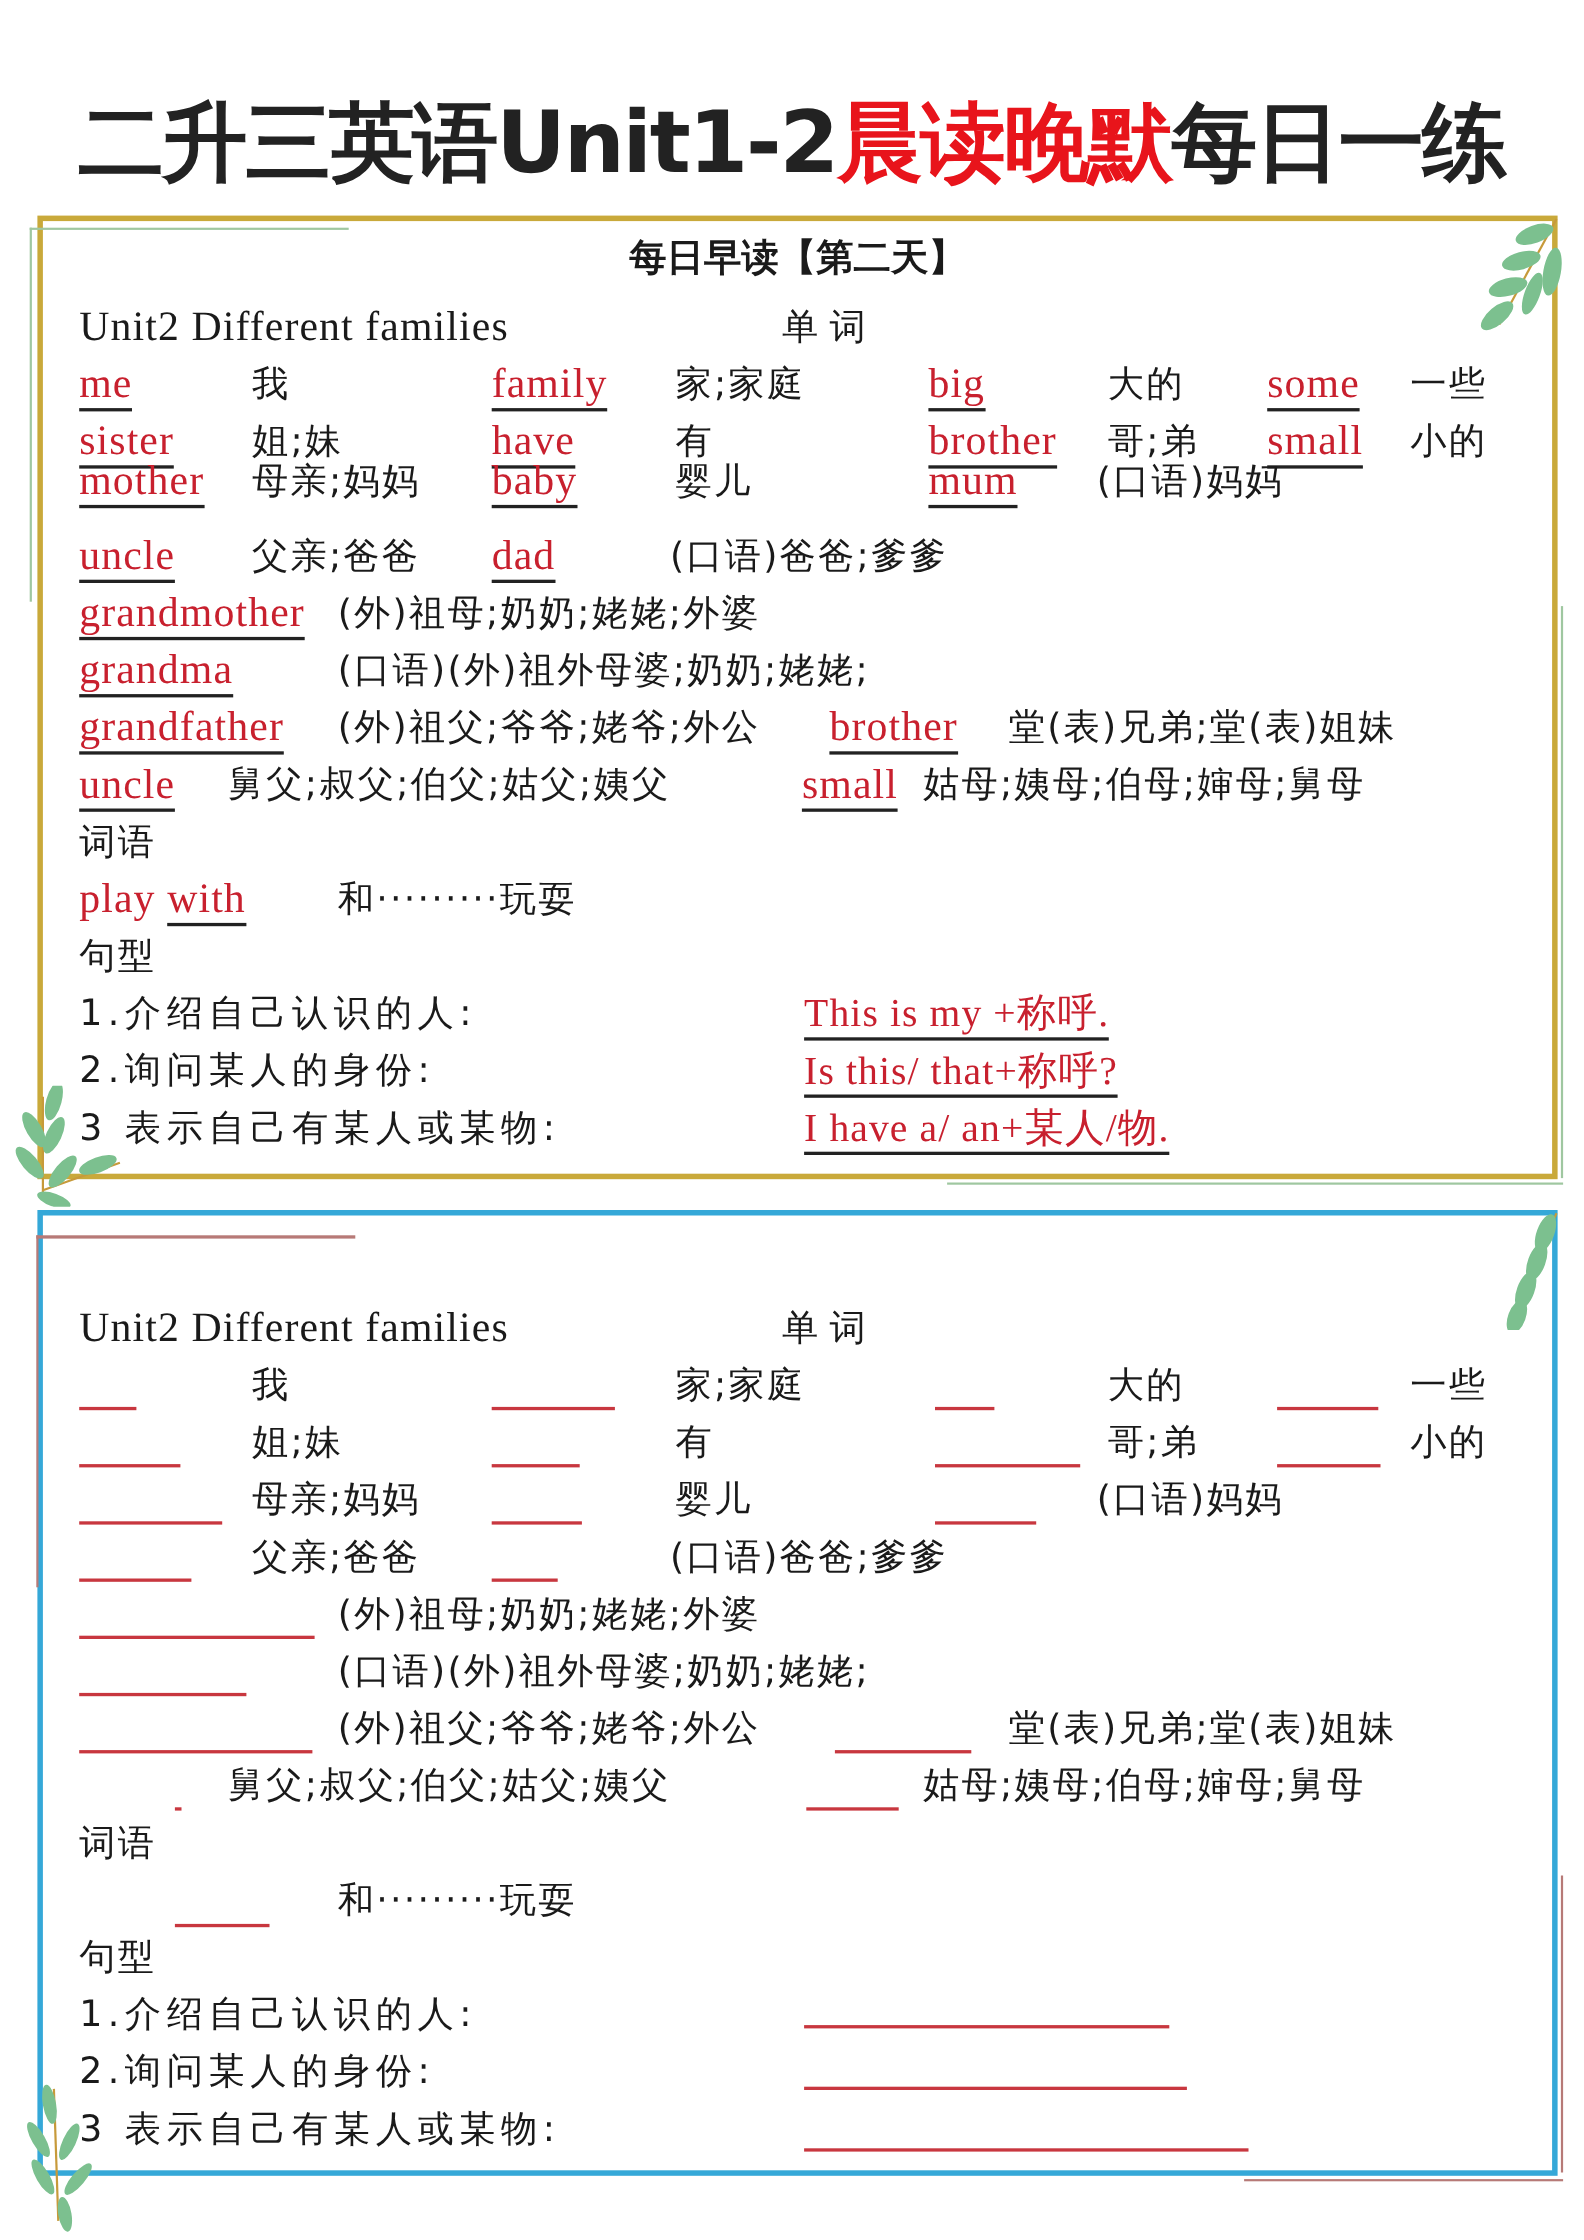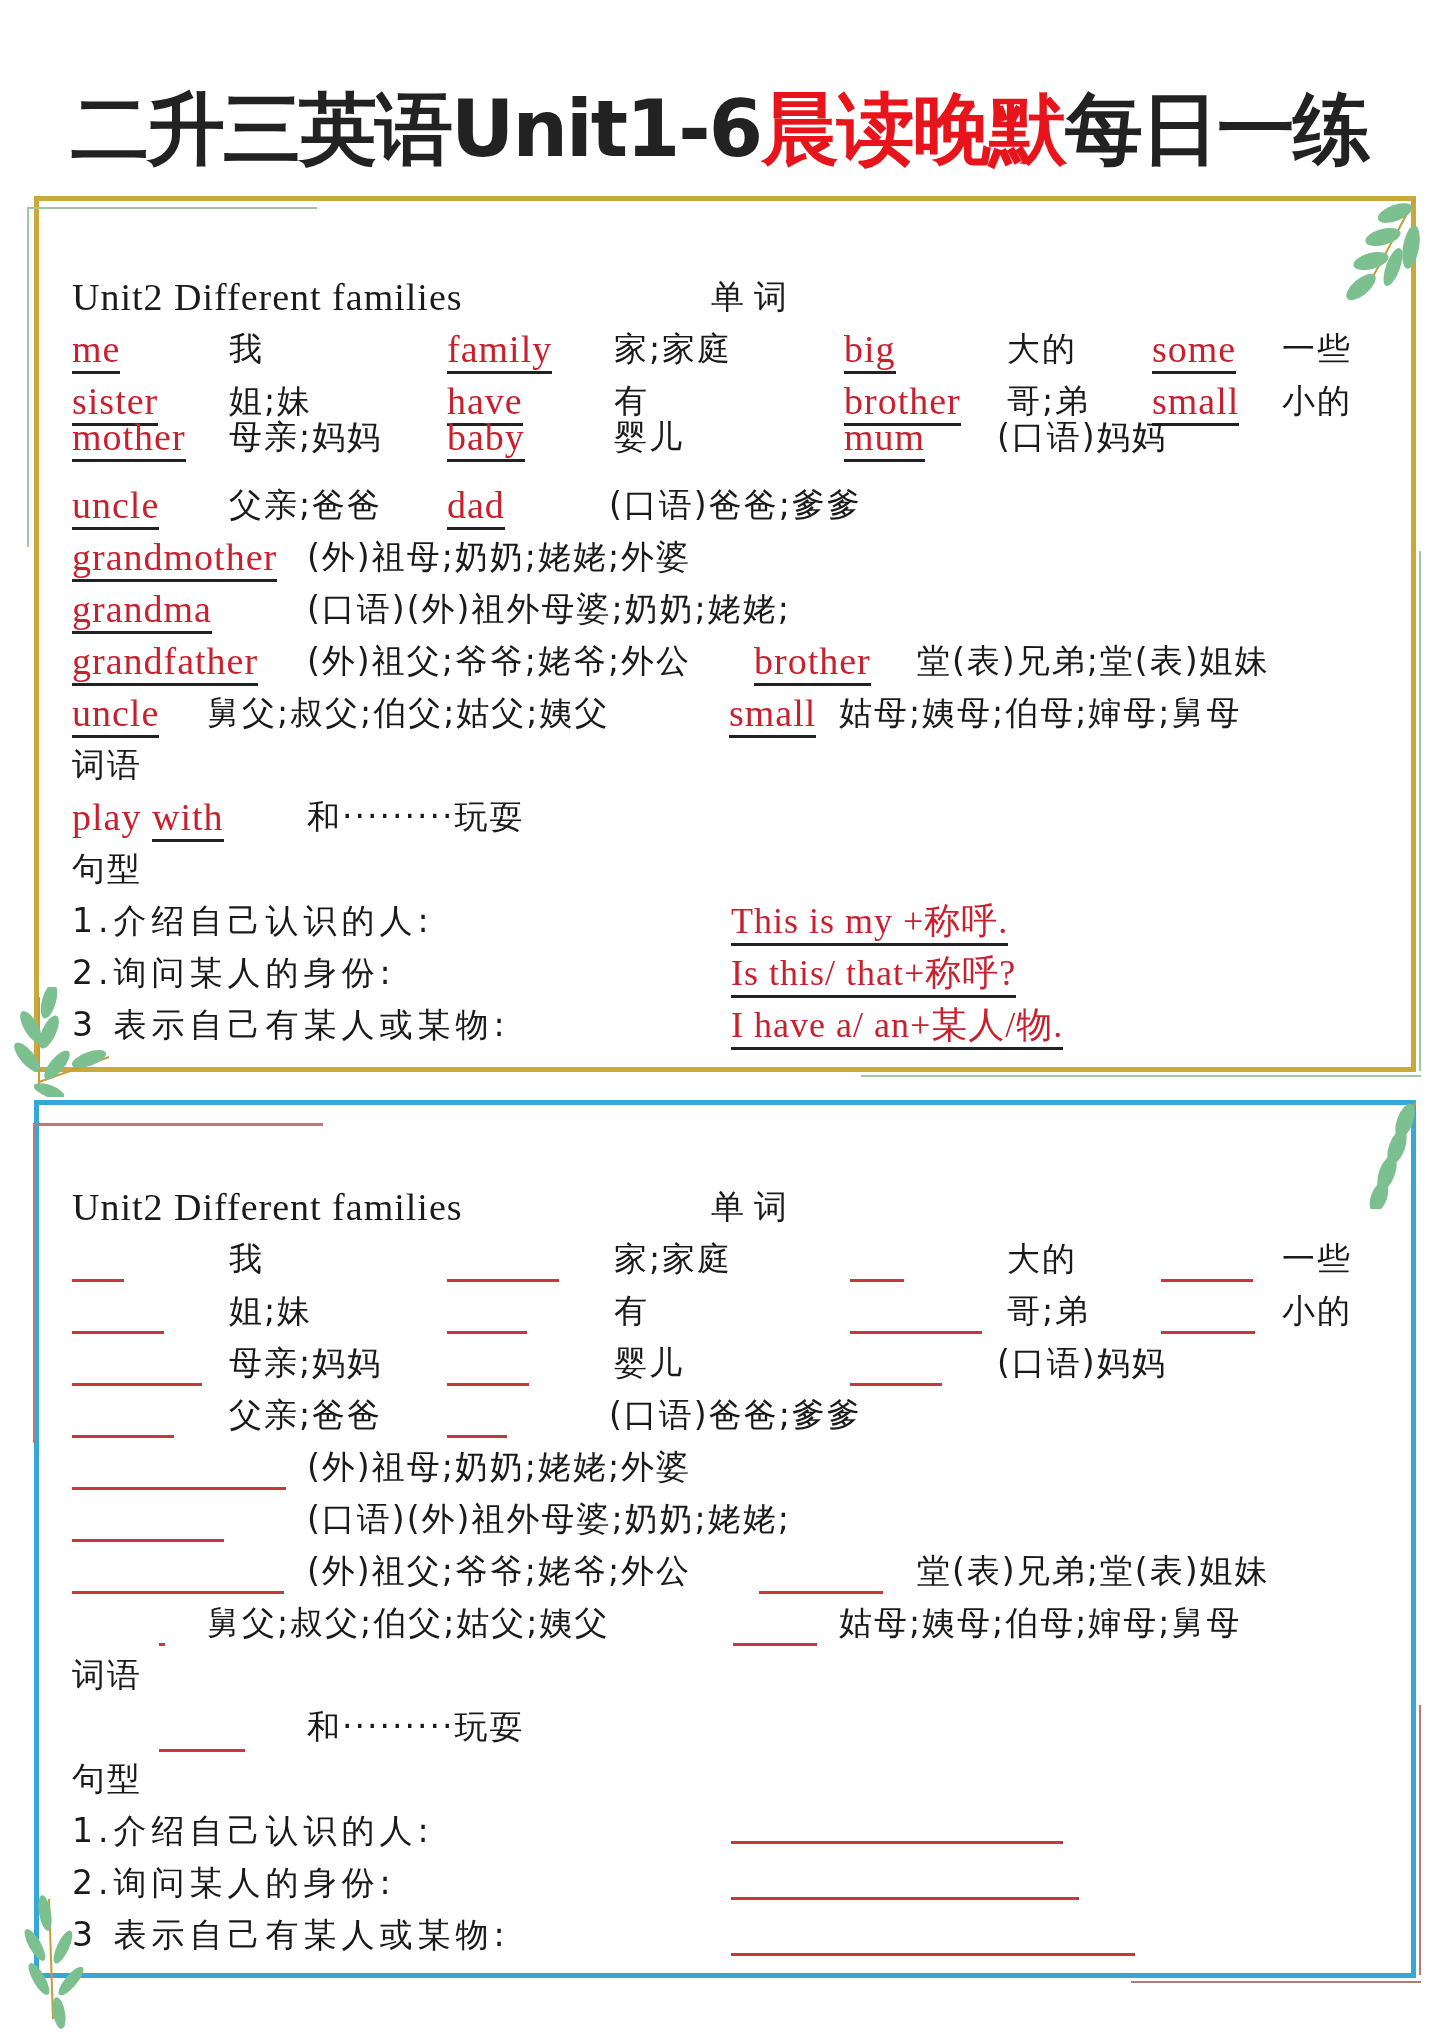--- a/index.html
+++ b/index.html
@@ -28,28 +28,29 @@
   .u{border-bottom:3px solid #222;padding-bottom:0;line-height:44px;display:inline-block;}
   .cn{font-family:"DejaVu Sans","Liberation Sans",sans-serif;font-size:33px;letter-spacing:2px;color:#1a1a1a;}
   .label{font-family:"Liberation Serif","DejaVu Serif",serif;font-size:38px;letter-spacing:1px;color:#1a1a1a;}
   .blank{position:absolute;height:3px;background:#c8373f;}
   .sent{font-family:"Liberation Serif","DejaVu Serif",serif;color:#c8202e;font-size:36px;letter-spacing:1px;}
   .leaf{position:absolute;}
 </style>
 </head>
 <body>
 
-<div class="title"><span>二升三英语Unit1-6</span><span class="red">晨读晚默</span><span>每日一练</span></div>
+<div class="title"><span>二升三英语Unit1-2</span><span class="red">晨读晚默</span><span>每日一练</span></div>
 
 <div class="box box1">
   <div class="inner-line-top"></div>
   <div class="inner-line-left"></div>
   <div class="inner-line-right"></div>
   <div class="inner-line-bottom"></div>
 
+  <div class="heading"><span class="hl">每日早读【第二天】</span></div>
 
   <div class="row" style="top:70px;width:100%;">
     <span class="cell label" style="left:33px;">Unit2 Different families</span>
     <span class="cell cn" style="left:672px;letter-spacing:10px;">单词</span>
   </div>
 
   <div class="row" style="top:122px;width:100%;">
     <span class="cell en" style="left:33px;"><span class="u">me</span></span>
     <span class="cell cn" style="left:190px;">我</span>
     <span class="cell en" style="left:408px;"><span class="u">family</span></span>

